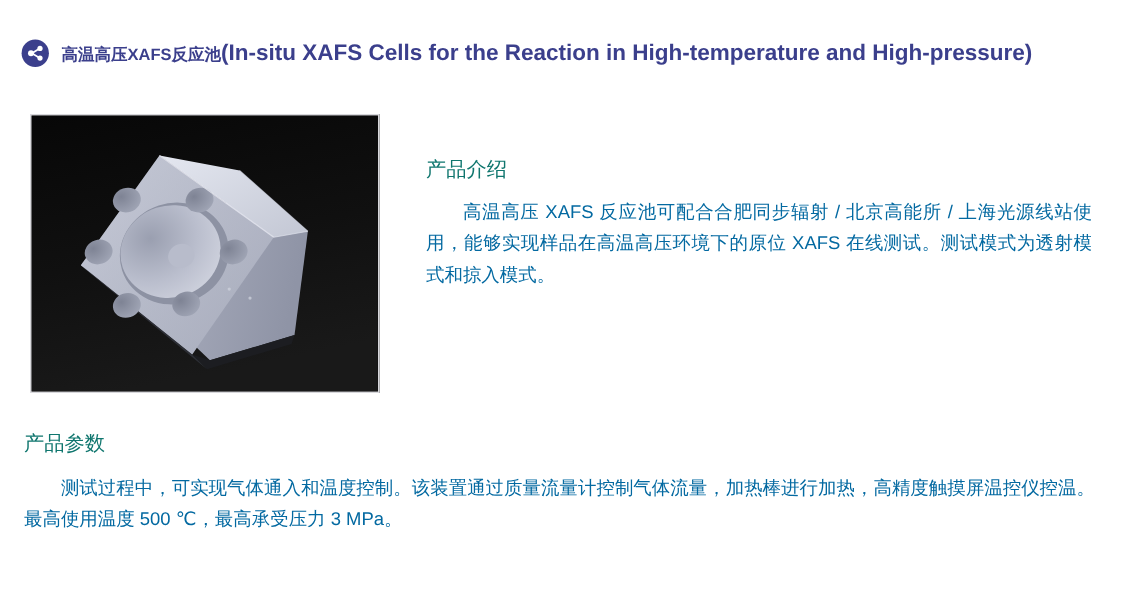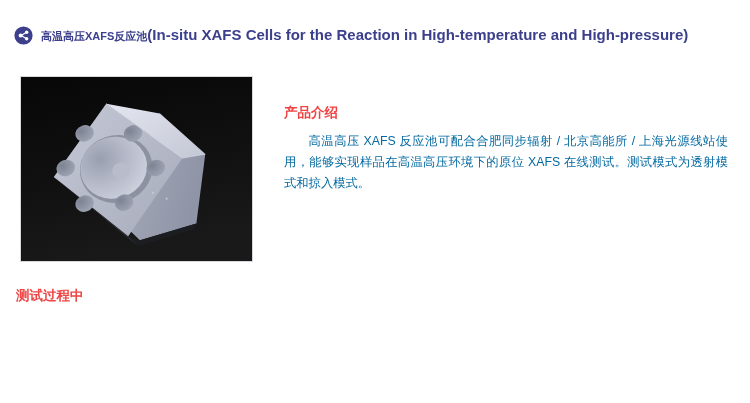--- a/index.html
+++ b/index.html
@@ -68,22 +68,22 @@
 
   
   .intro-block {
     position: absolute;
     left: 284px;
     top: 104px;
     width: 444px;
   }
   .section-heading {
     font-size: 13.5px;
-    font-weight: bold;
-    color: #ef4444;
+    font-weight: normal;
+    color: #0f766e;
     line-height: 18px;
     margin: 0 0 9px 0;
   }
   .body-text {
     font-size: 12.3px;
     line-height: 21px;
     color: #0369a1;
     text-align: justify;
     text-justify: inter-ideograph;
     margin: 0;
@@ -187,14 +187,15 @@
     <path d="M140 37 L186 78" stroke="#cfd2de" stroke-width="0.7" fill="none" opacity="0.6"></path>
   </svg>
 </div>
 
 <div class="intro-block">
   <h2 class="section-heading">产品介绍</h2>
   <p class="body-text">高温高压 XAFS 反应池可配合合肥同步辐射 / 北京高能所 / 上海光源线站使用，能够实现样品在高温高压环境下的原位 XAFS 在线测试。测试模式为透射模式和掠入模式。</p>
 </div>
 
 <div class="params-block">
-  <h2 class="section-heading">测试过程中</h2>
+  <h2 class="section-heading">产品参数</h2>
+  <p class="body-text">测试过程中，可实现气体通入和温度控制。该装置通过质量流量计控制气体流量，加热棒进行加热，高精度触摸屏温控仪控温。最高使用温度 500 ℃，最高承受压力 3 MPa。</p>
 </div>
 
 </body></html>

